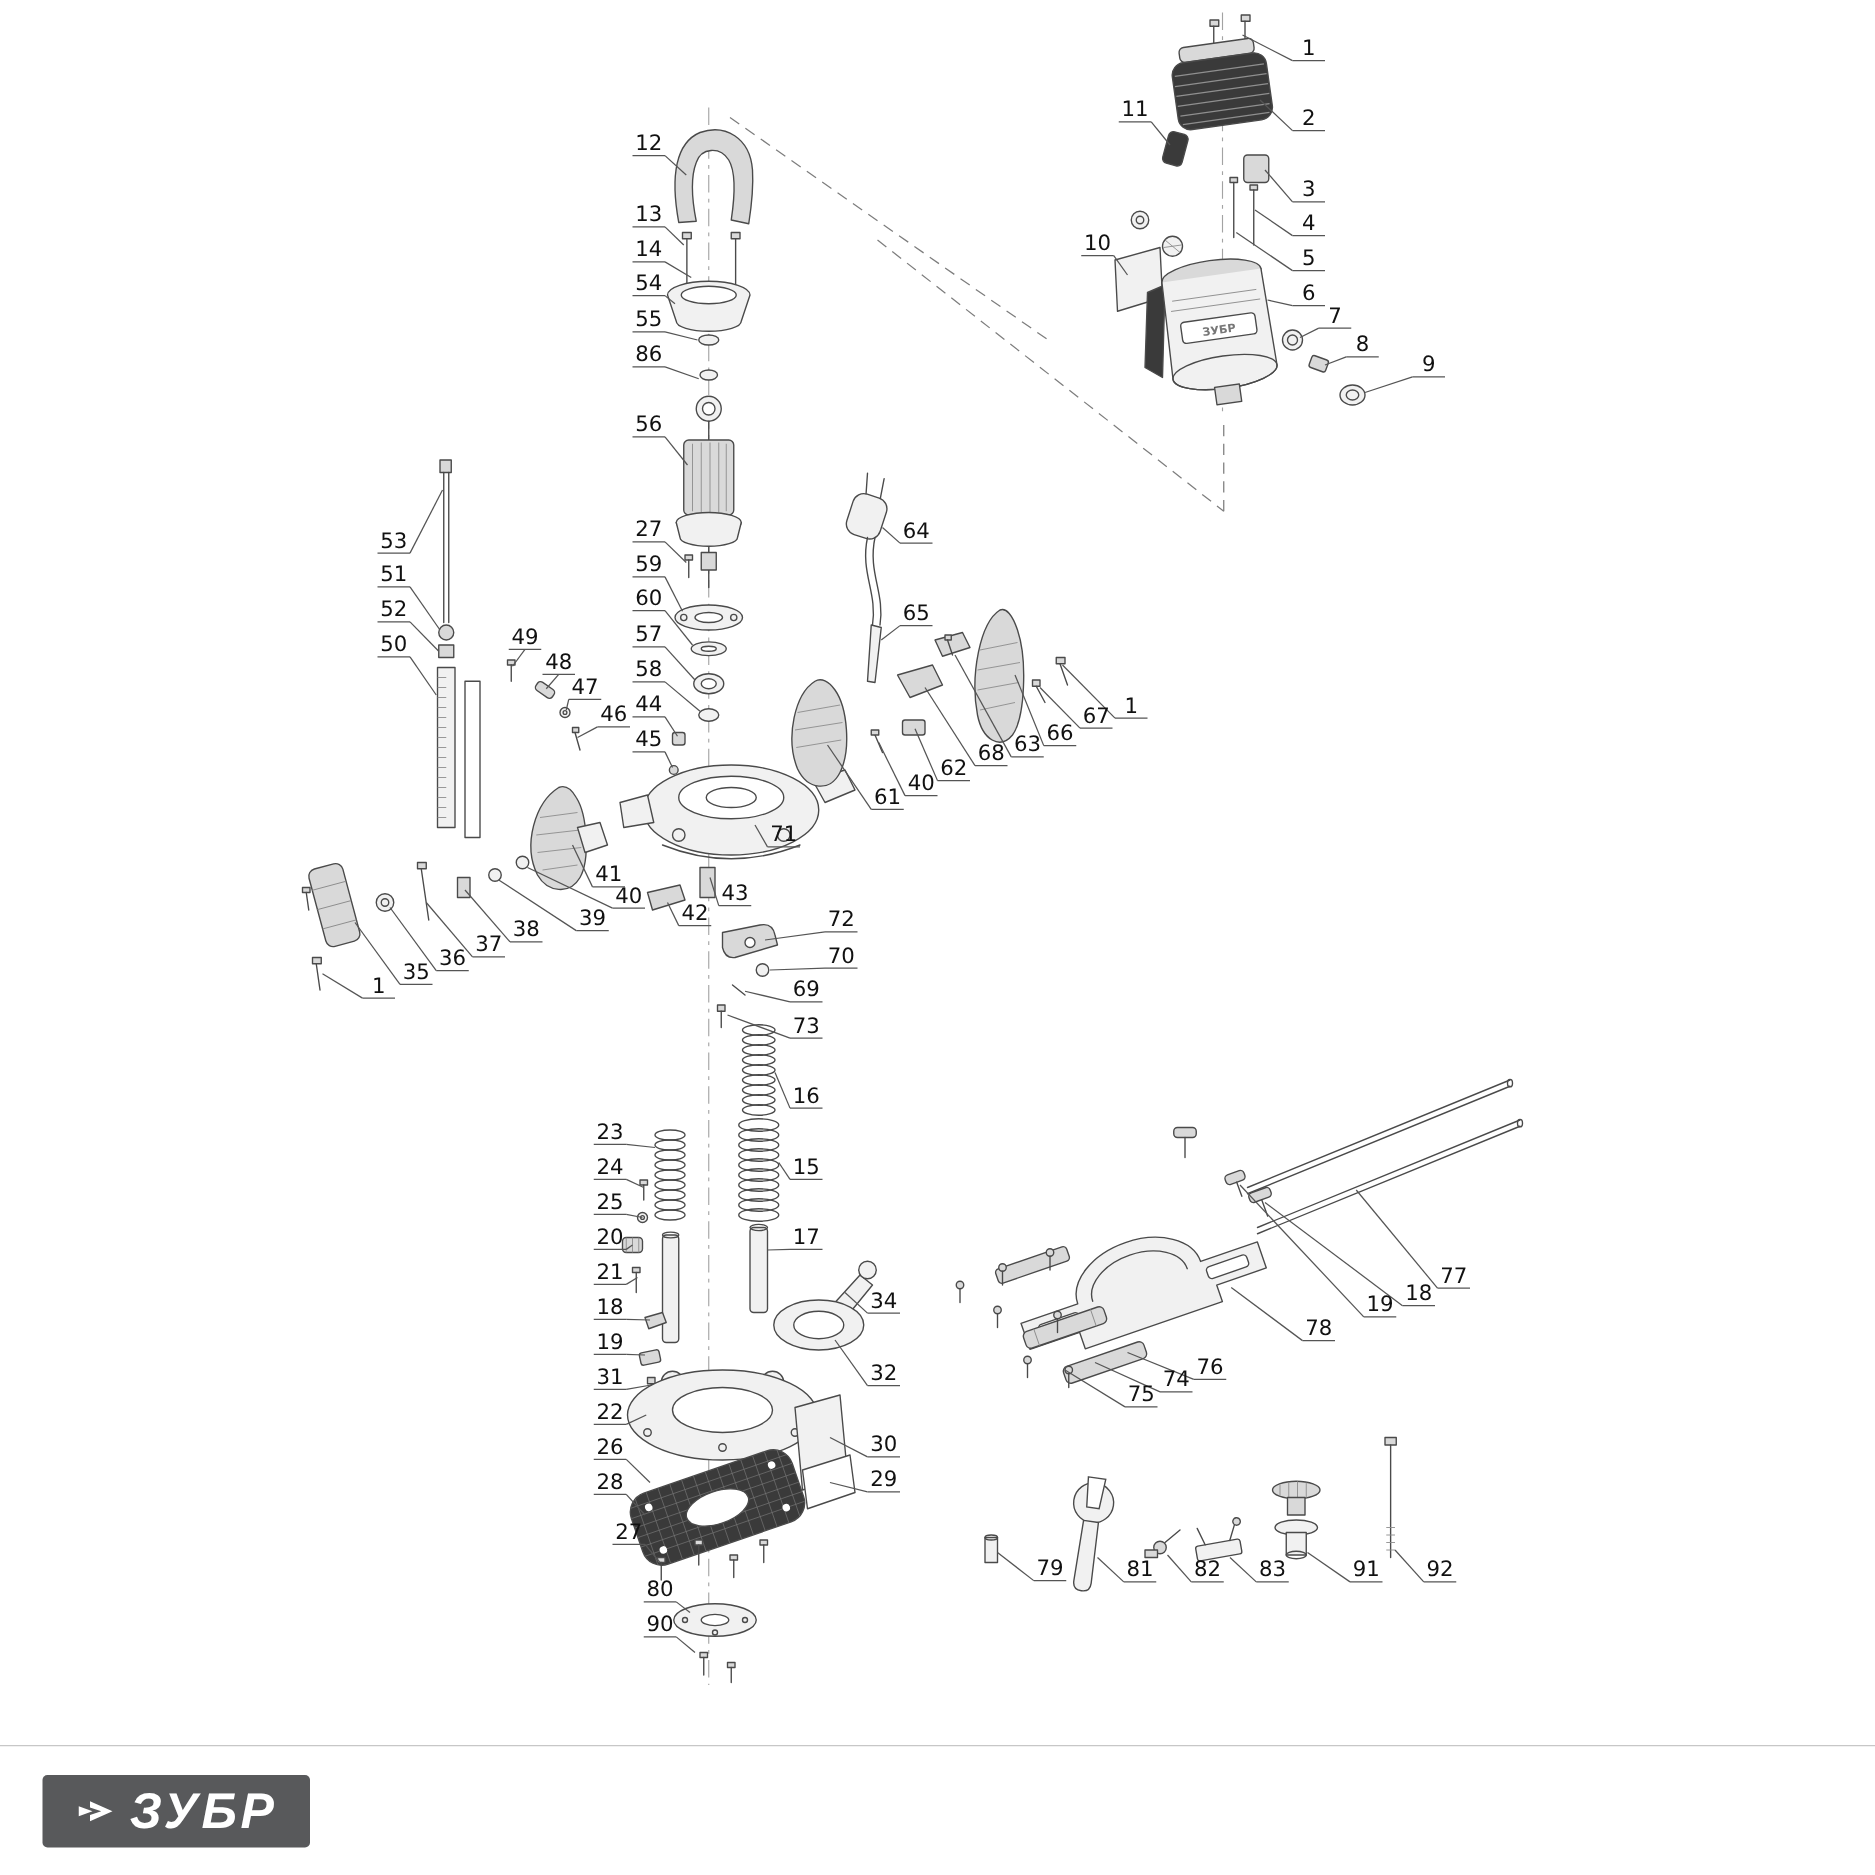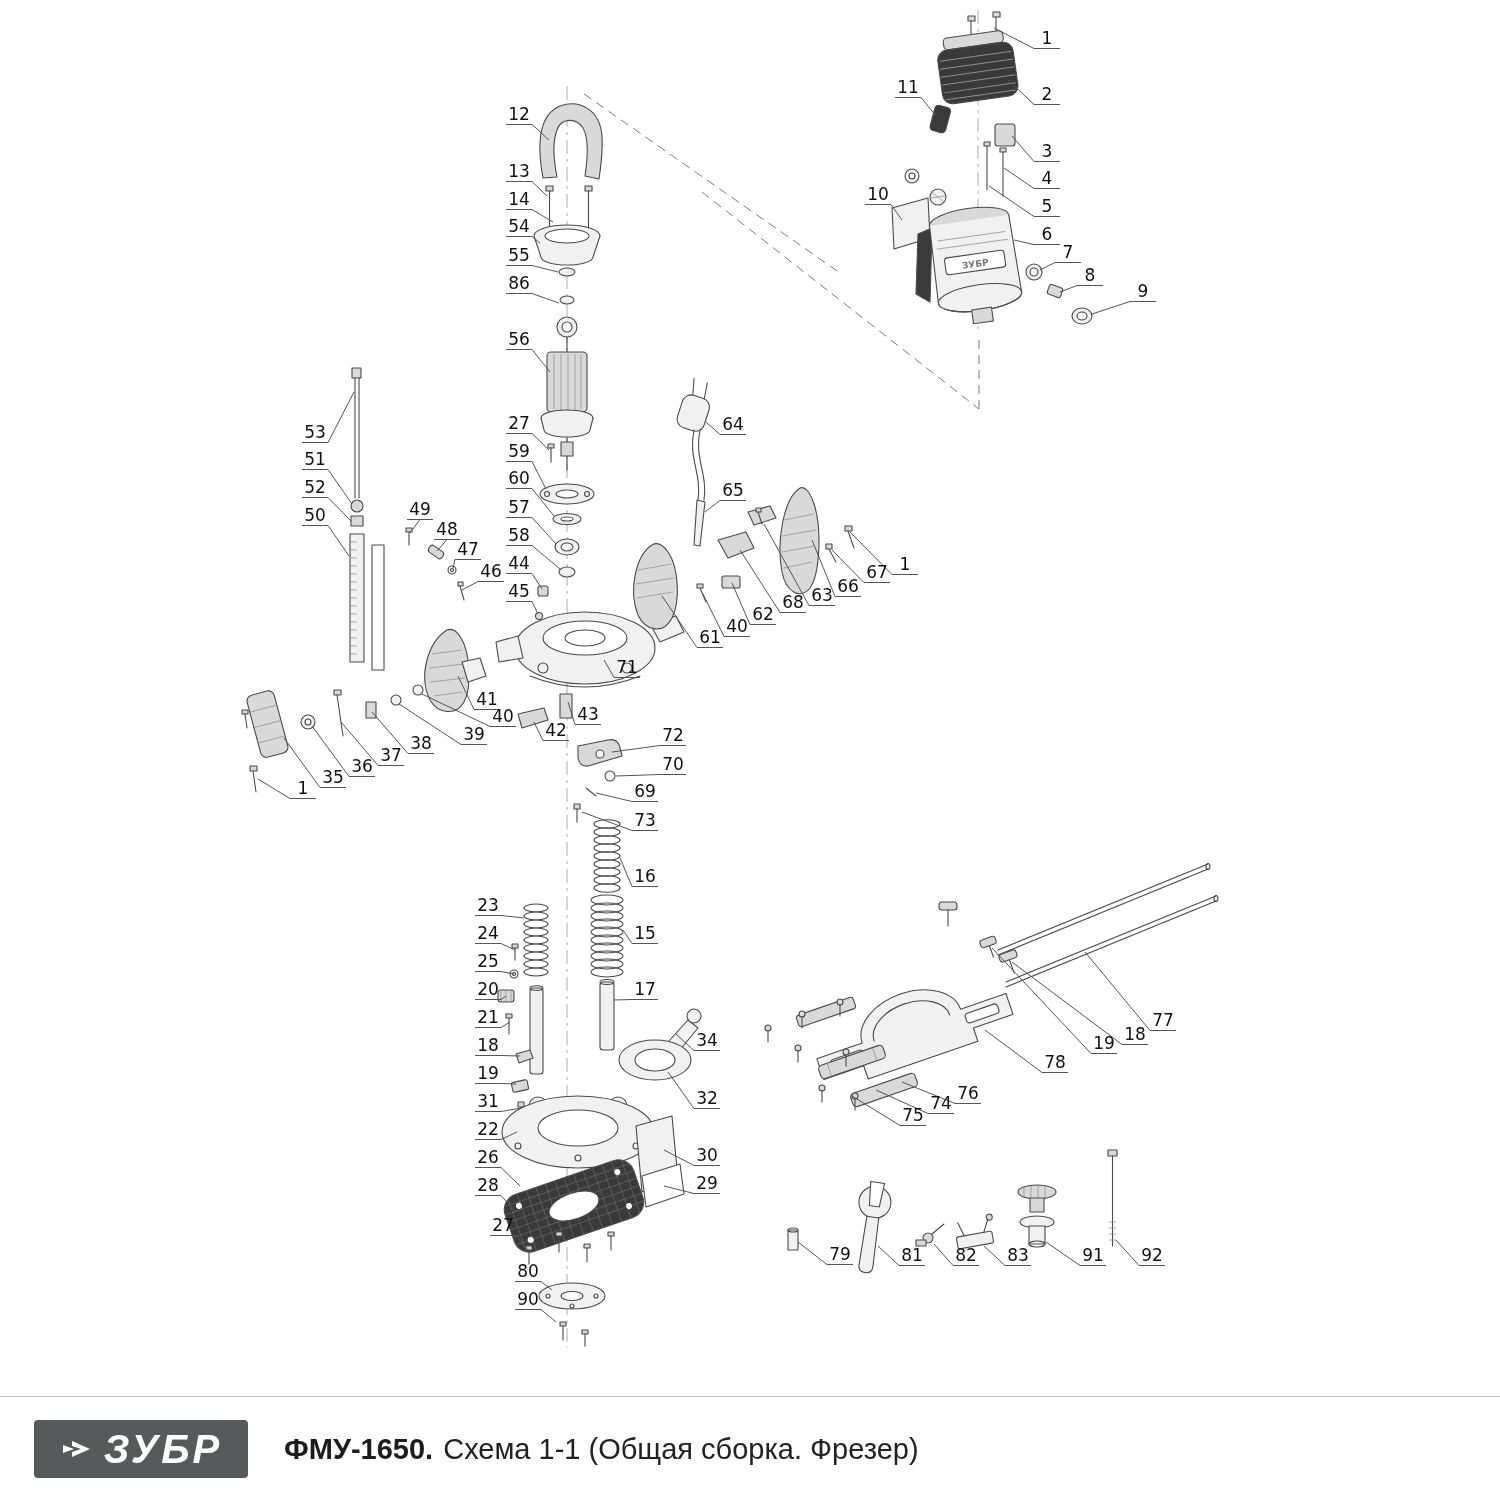--- a/index.html
+++ b/index.html
@@ -990,19 +990,16 @@
 <footer>
   <div class="rule"></div>
   <div class="foot-row">
     <div class="logo" style="background: rgb(88, 89, 91);">
       <svg width="34" height="34" viewBox="0 0 34 34">
         <path d="M3 13 L14 17 L3 21 Z" fill="#fff"></path>
         <path d="M12 9 L30 17 L12 25 L12 20 L21 17 L12 14 Z" fill="#fff"></path>
       </svg>
       <span class="logo-text">ЗУБР</span>
     </div>
-    <div class="title">
-      <span class="model">ФМУ-1650.</span><span class="subtitle">Схема 1-1 (Общая сборка. Фрезер)</span>
-    </div>
   </div>
 </footer>
 
 </div>
 
 </body></html>

